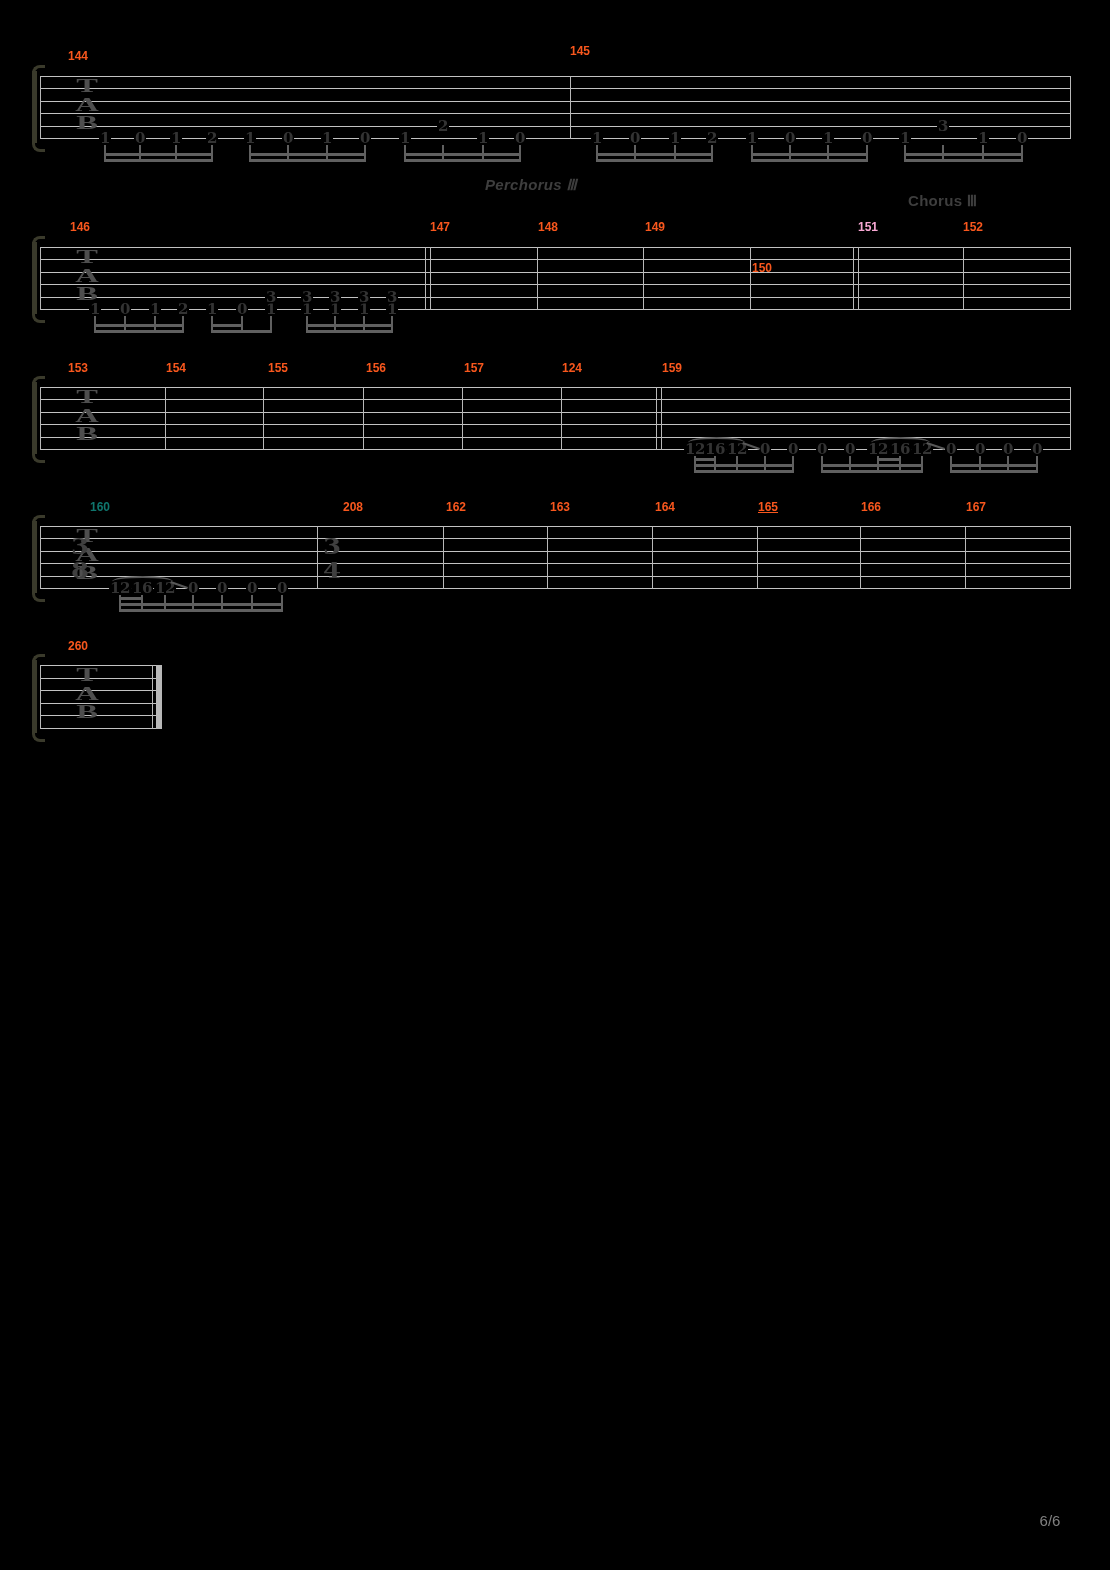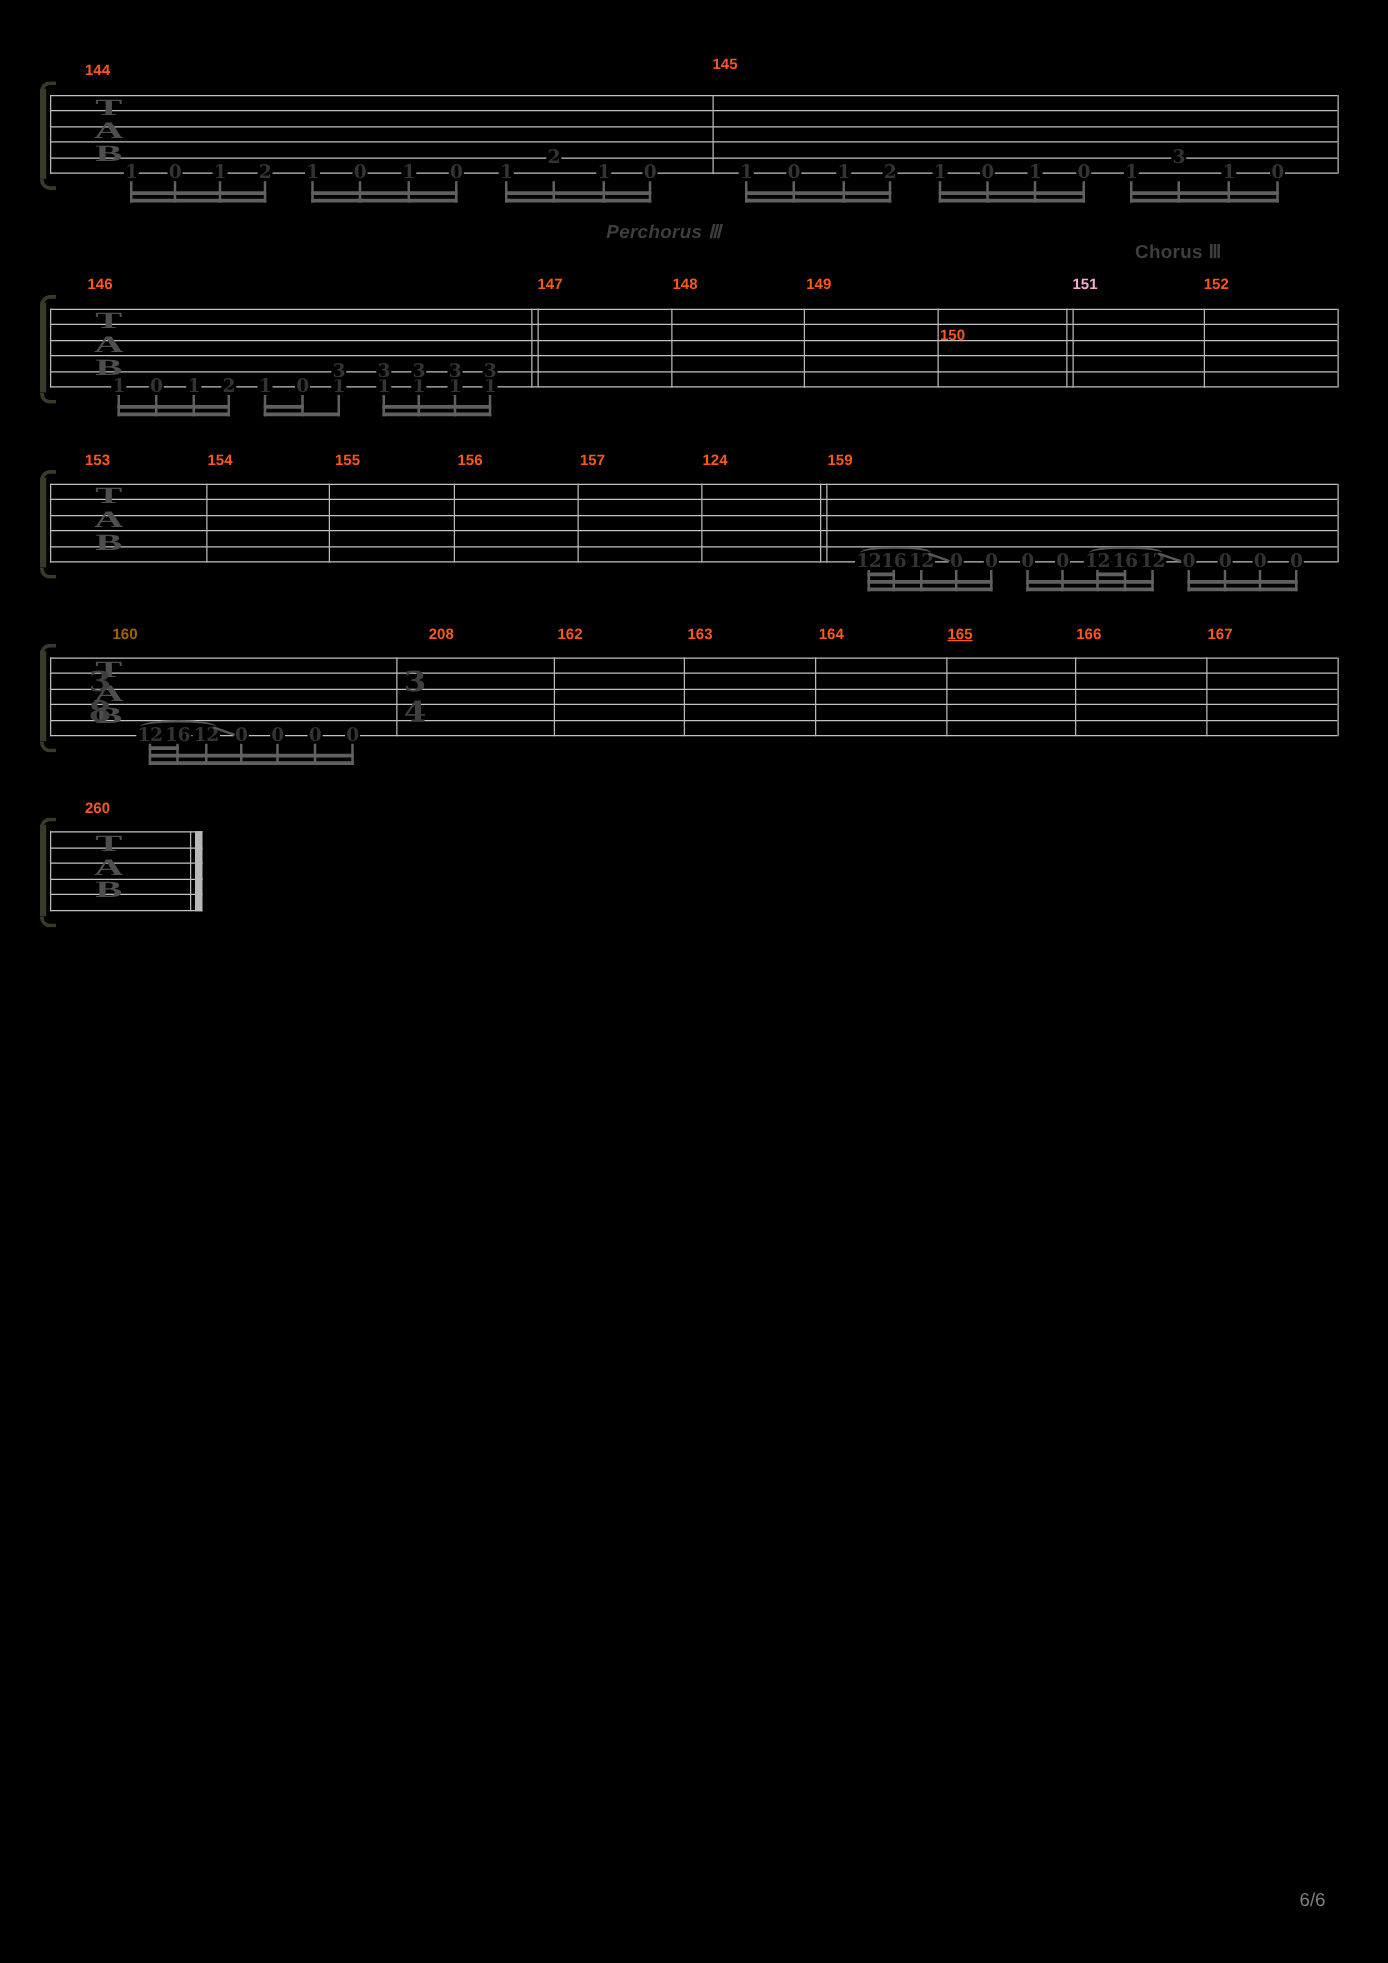--- a/index.html
+++ b/index.html
@@ -252,21 +252,21 @@
       <div class="clef-letter" style="left: 87px; top: 573px; color: rgb(78, 78, 78);">B</div>
       <div style="position: absolute; left: 40px; top: 526px; width: 1px; height: 63px; background: rgb(184, 184, 184);"></div>
       <div style="position: absolute; left: 317px; top: 526px; width: 1px; height: 63px; background: rgb(184, 184, 184);"></div>
       <div style="position: absolute; left: 443px; top: 526px; width: 1px; height: 63px; background: rgb(184, 184, 184);"></div>
       <div style="position: absolute; left: 547px; top: 526px; width: 1px; height: 63px; background: rgb(184, 184, 184);"></div>
       <div style="position: absolute; left: 652px; top: 526px; width: 1px; height: 63px; background: rgb(184, 184, 184);"></div>
       <div style="position: absolute; left: 757px; top: 526px; width: 1px; height: 63px; background: rgb(184, 184, 184);"></div>
       <div style="position: absolute; left: 860px; top: 526px; width: 1px; height: 63px; background: rgb(184, 184, 184);"></div>
       <div style="position: absolute; left: 965px; top: 526px; width: 1px; height: 63px; background: rgb(184, 184, 184);"></div>
       <div style="position: absolute; left: 1070px; top: 526px; width: 1px; height: 63px; background: rgb(184, 184, 184);"></div>
-      <div class="measure-number" style="left: 90px; top: 501px; color: #a16207;">160</div>
+      <div class="measure-number" style="left: 90px; top: 501px; color: #0f766e;">160</div>
       <div class="measure-number" style="left: 343px; top: 501px; color: rgb(248, 87, 29);">208</div>
       <div class="measure-number" style="left: 446px; top: 501px; color: rgb(248, 87, 29);">162</div>
       <div class="measure-number" style="left: 550px; top: 501px; color: rgb(248, 87, 29);">163</div>
       <div class="measure-number" style="left: 655px; top: 501px; color: rgb(248, 87, 29);">164</div>
       <div class="measure-number" style="left: 758px; top: 501px; color: rgb(248, 87, 29); text-decoration: underline;">165</div>
       <div class="measure-number" style="left: 861px; top: 501px; color: rgb(248, 87, 29);">166</div>
       <div class="measure-number" style="left: 966px; top: 501px; color: rgb(248, 87, 29);">167</div>
       <div class="tsdigit" style="left: 80px; top: 546px; color: rgb(63, 63, 63);">3</div>
       <div class="tsdigit" style="left: 80px; top: 569.5px; color: rgb(63, 63, 63);">8</div>
       <div class="tsdigit" style="left: 332px; top: 546px; color: rgb(63, 63, 63);">3</div>

